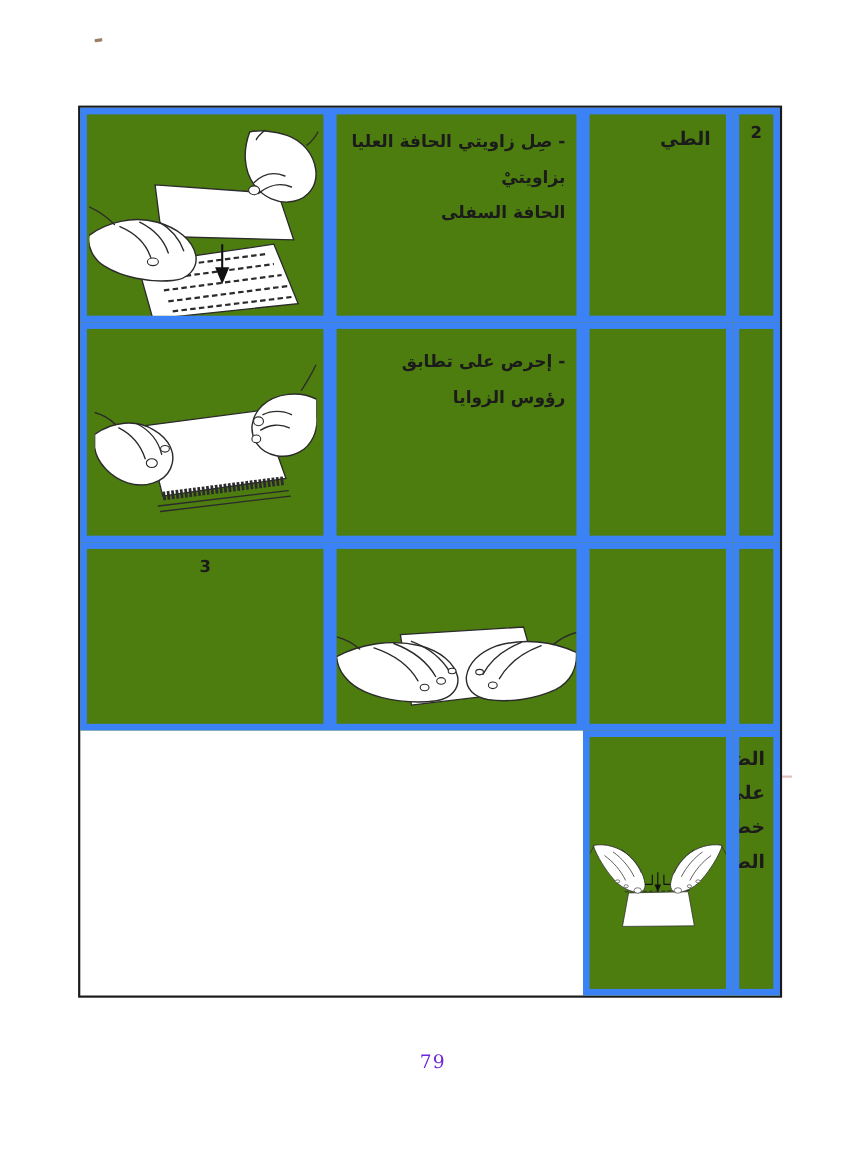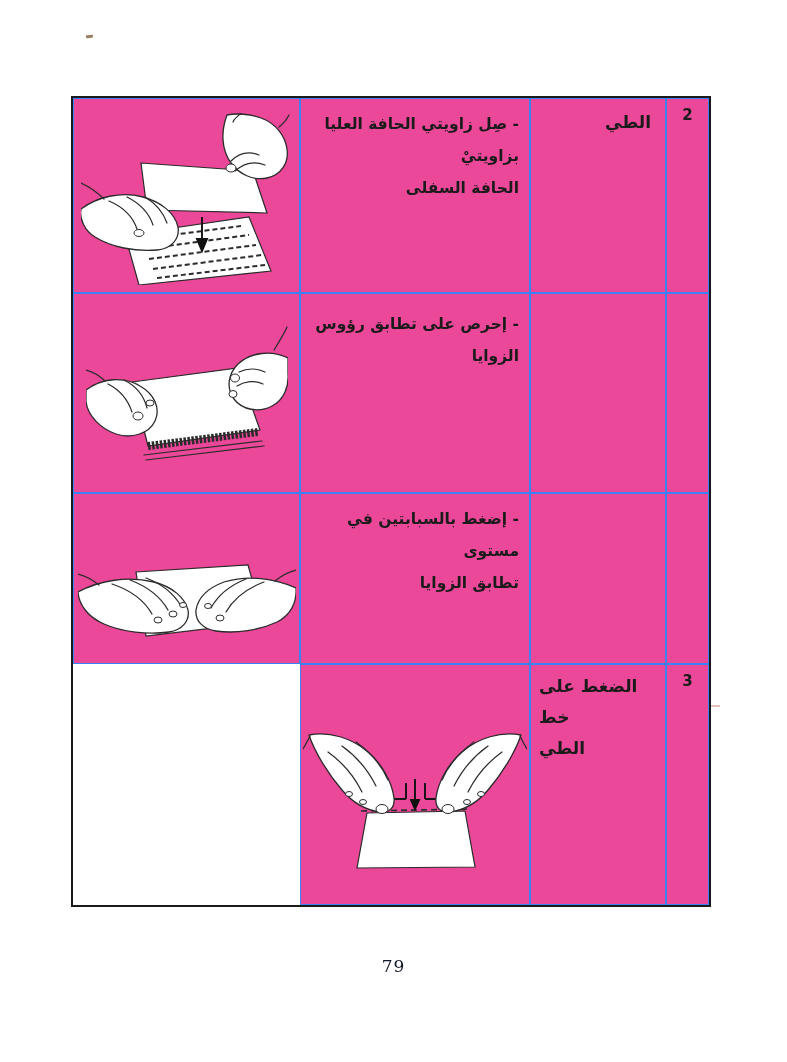--- a/index.html
+++ b/index.html
@@ -13,36 +13,36 @@
   .pink-dash{position:absolute;left:703px;top:705px;width:17px;height:2px;
          background:#d9b4a8;opacity:.8;}
 
   
   .fold-table{position:absolute;left:71px;top:96px;
       border:2px solid #1b1b1b;
       display:grid;direction:rtl;
       grid-template-columns:43px 136px 230px 227px;
       grid-template-rows:195px 200px 171px 241px;
       background:#ffffff;}
-  .cell{border:1px solid #3b82f6;box-sizing:border-box;overflow:hidden;background:#ec4899;}
+  .cell{border:6px solid #3b82f6;box-sizing:border-box;overflow:hidden;background:#4d7c0f;}
   .num{text-align:center;padding-top:7px;font-size:15px;font-weight:700;direction:ltr;}
   .label{padding:8px 14px 0 6px;text-align:right;font-size:17px;font-weight:700;
          line-height:31px;white-space:pre-line;}
   .label.wrap{text-align:left;padding:6px 8px 0 8px;}
   .instr{padding:9px 10px 0 8px;text-align:right;font-size:15.5px;font-weight:700;
          line-height:32px;white-space:pre-line;}
   .instr.mid{padding-top:14px;}
   .imgcell{display:flex;justify-content:center;align-items:flex-start;direction:ltr;}
   .imgcell.r1{padding-top:14px;}
   .imgcell.r2{padding-top:30px;}
   .imgcell.r3{padding-top:50px;}
   .imgcell.r4{padding-top:54px;}
 
   .pageno{position:absolute;left:0;top:956px;width:787px;text-align:center;
-          font-family:"DejaVu Serif",serif;font-size:17px;color:#0f172a;letter-spacing:1px;}
+          font-family:"DejaVu Serif",serif;font-size:17px;color:#6d28d9;letter-spacing:1px;}
 
   svg .ln{fill:none;stroke:#2b2b2b;stroke-width:1.25;stroke-linecap:round;stroke-linejoin:round;}
   svg .hand{fill:#ffffff;stroke:#2b2b2b;stroke-width:1.3;stroke-linejoin:round;}
   svg .paper{fill:#ffffff;stroke:#2b2b2b;stroke-width:1.2;}
   svg .nail{fill:#ffffff;stroke:#2b2b2b;stroke-width:1;}
   svg .arr{stroke:#111;stroke-width:1.9;fill:#111;stroke-linecap:butt;}
 </style>
 </head>
 <body>
 
@@ -127,22 +127,20 @@
         <path class="ln" d="M153,48 C161,44 171,44 179,48"></path>
         <path class="ln" d="M151,62 C159,57 169,56 177,60"></path>
         <ellipse class="nail" cx="149" cy="54" rx="4.5" ry="4"></ellipse>
         <ellipse class="nail" cx="147" cy="70" rx="4" ry="3.5"></ellipse>
         <path class="ln" d="M188,26 C193,18 198,10 201,3"></path>
       </svg>
     </div>
 
     <div class="cell num"></div>
     <div class="cell label"></div>
-    <div class="cell instr">- إضغط بالسبابتين في مستوى
-تطابق الزوايا</div>
     <div class="cell imgcell r3">
       <svg width="218" height="112" viewBox="0 0 218 112" role="img" aria-label="two-index-fingers-pressing-folded-sheet-at-corner-alignment">
         <defs>
           <pattern id="st3" width="5" height="5" patternUnits="userSpaceOnUse">
             <circle cx="1.3" cy="1.6" r="0.65" fill="#2b2b2b"></circle>
             <circle cx="3.7" cy="3.9" r="0.55" fill="#2b2b2b"></circle>
           </pattern>
         </defs>
 
         <polygon class="paper" points="58,28 170,21 186,78 68,92" fill="url(#st3)"></polygon>

